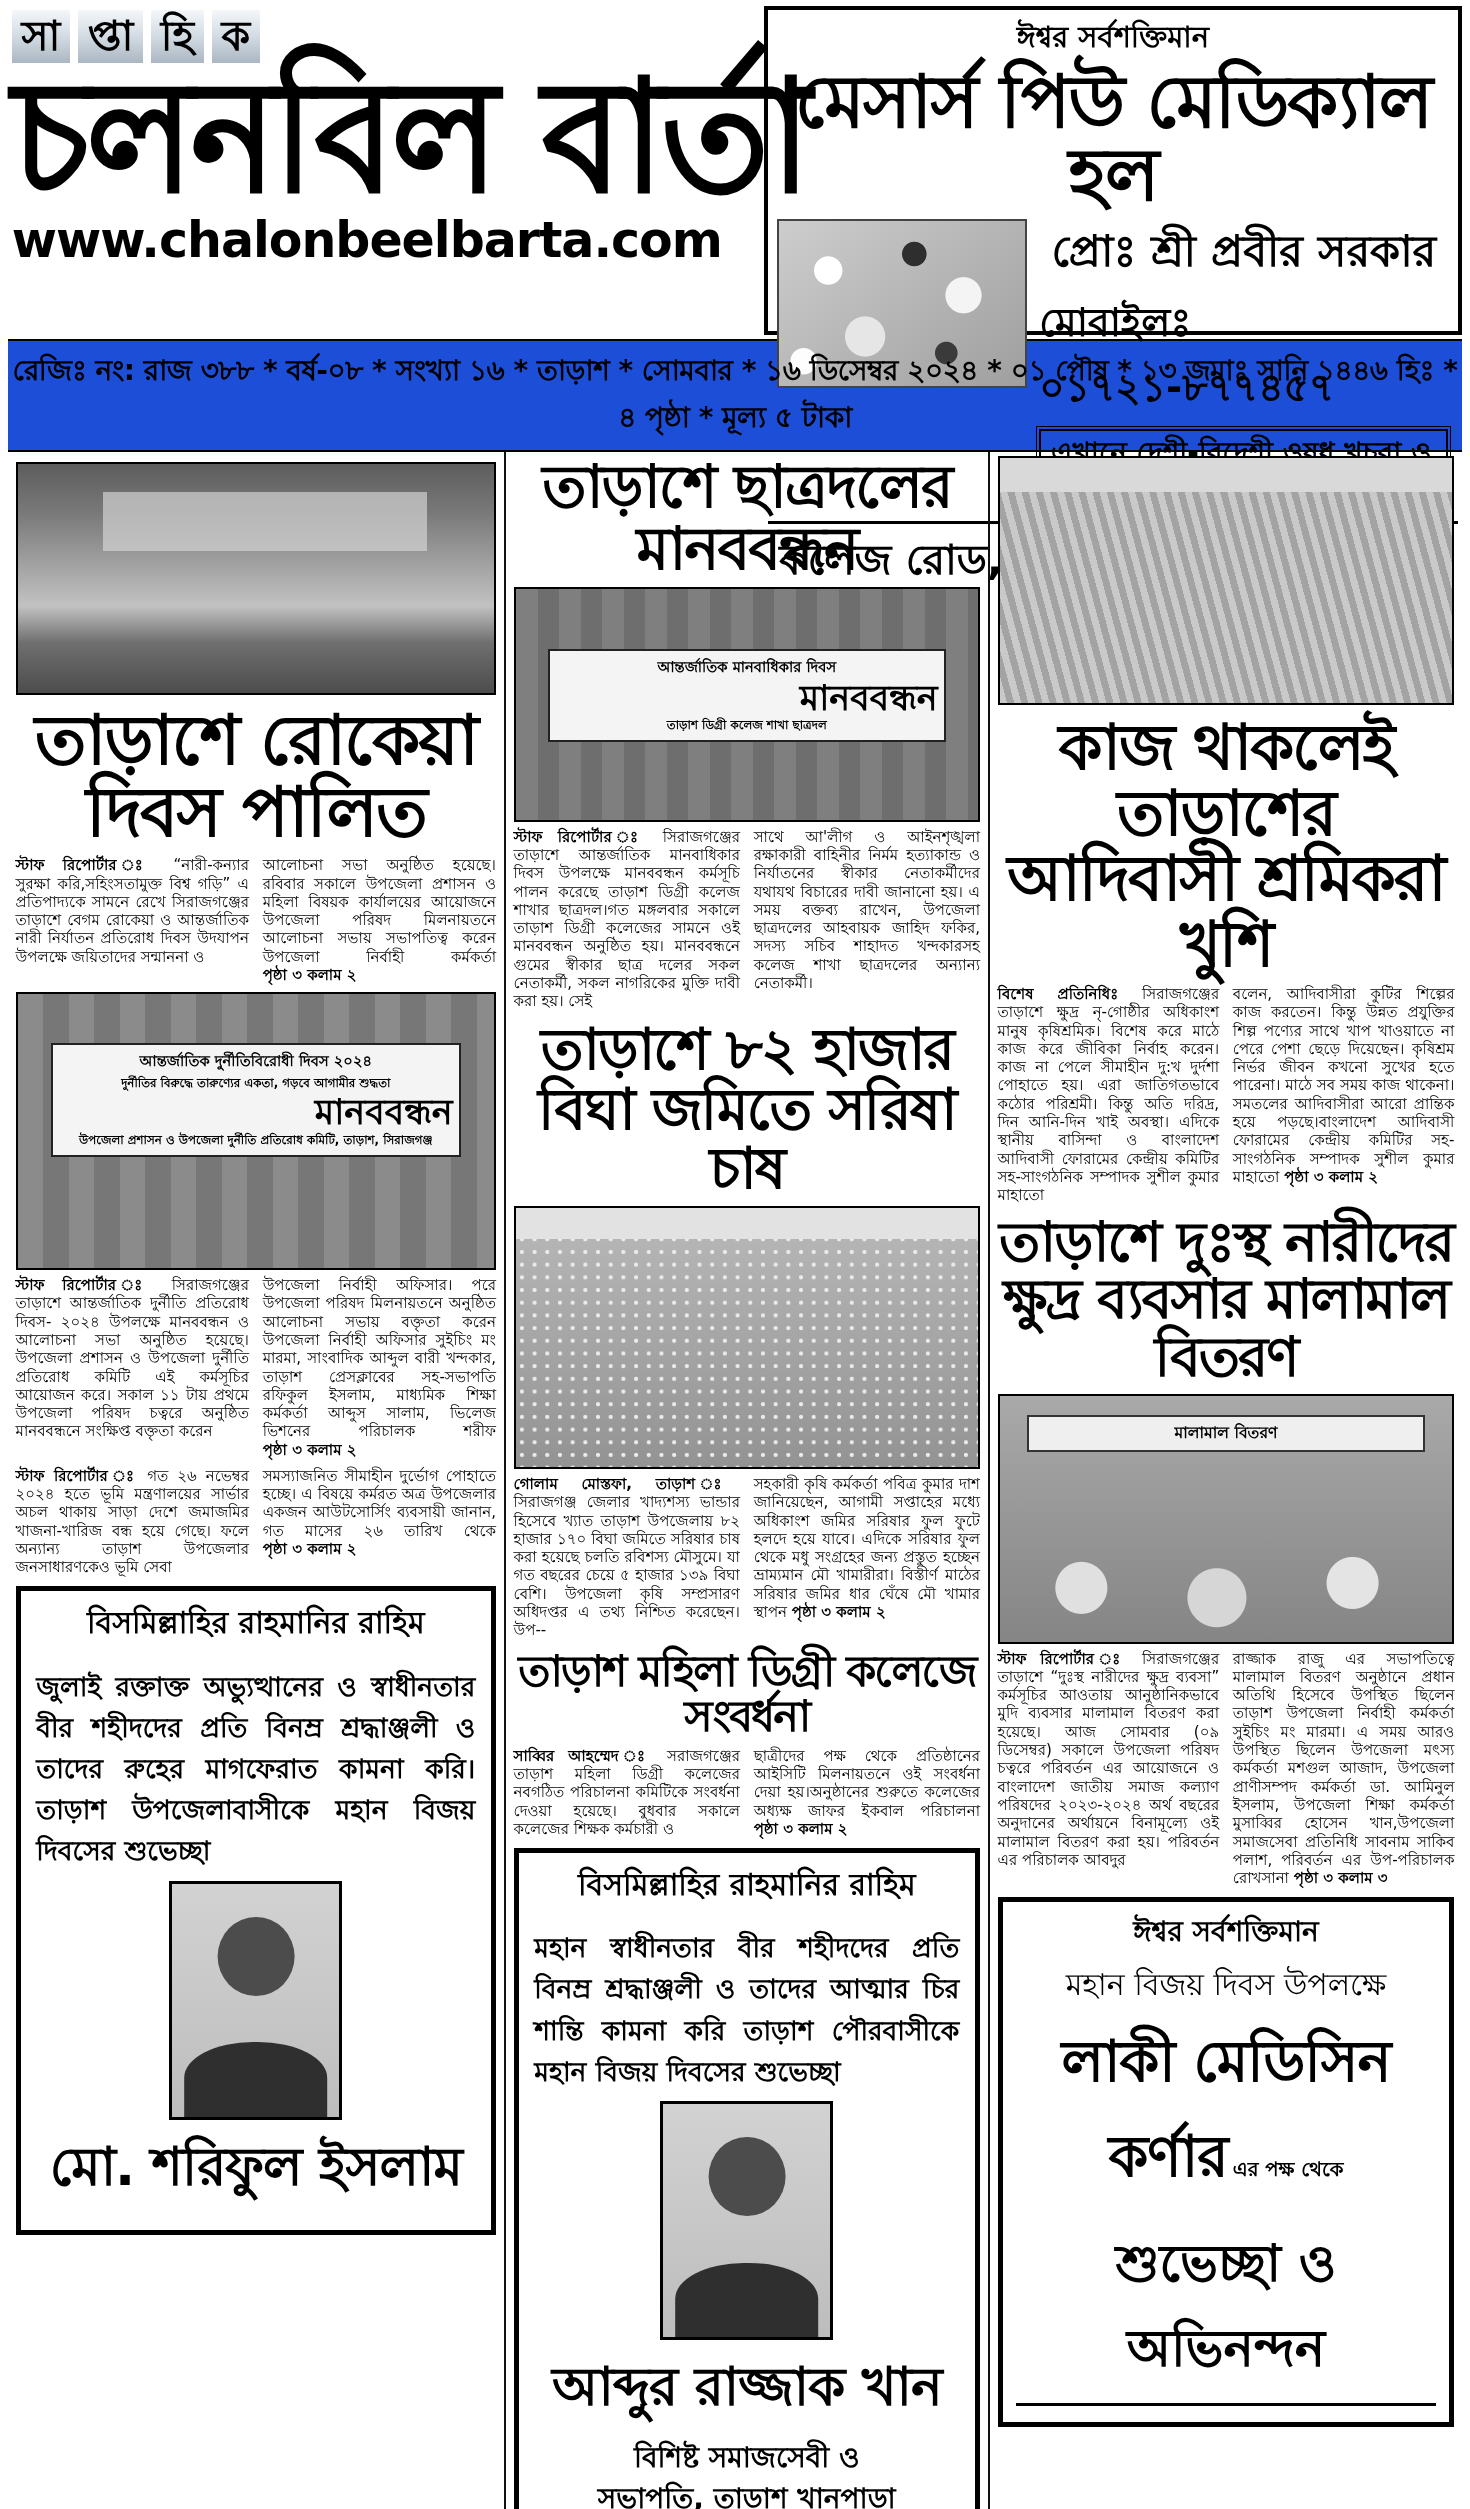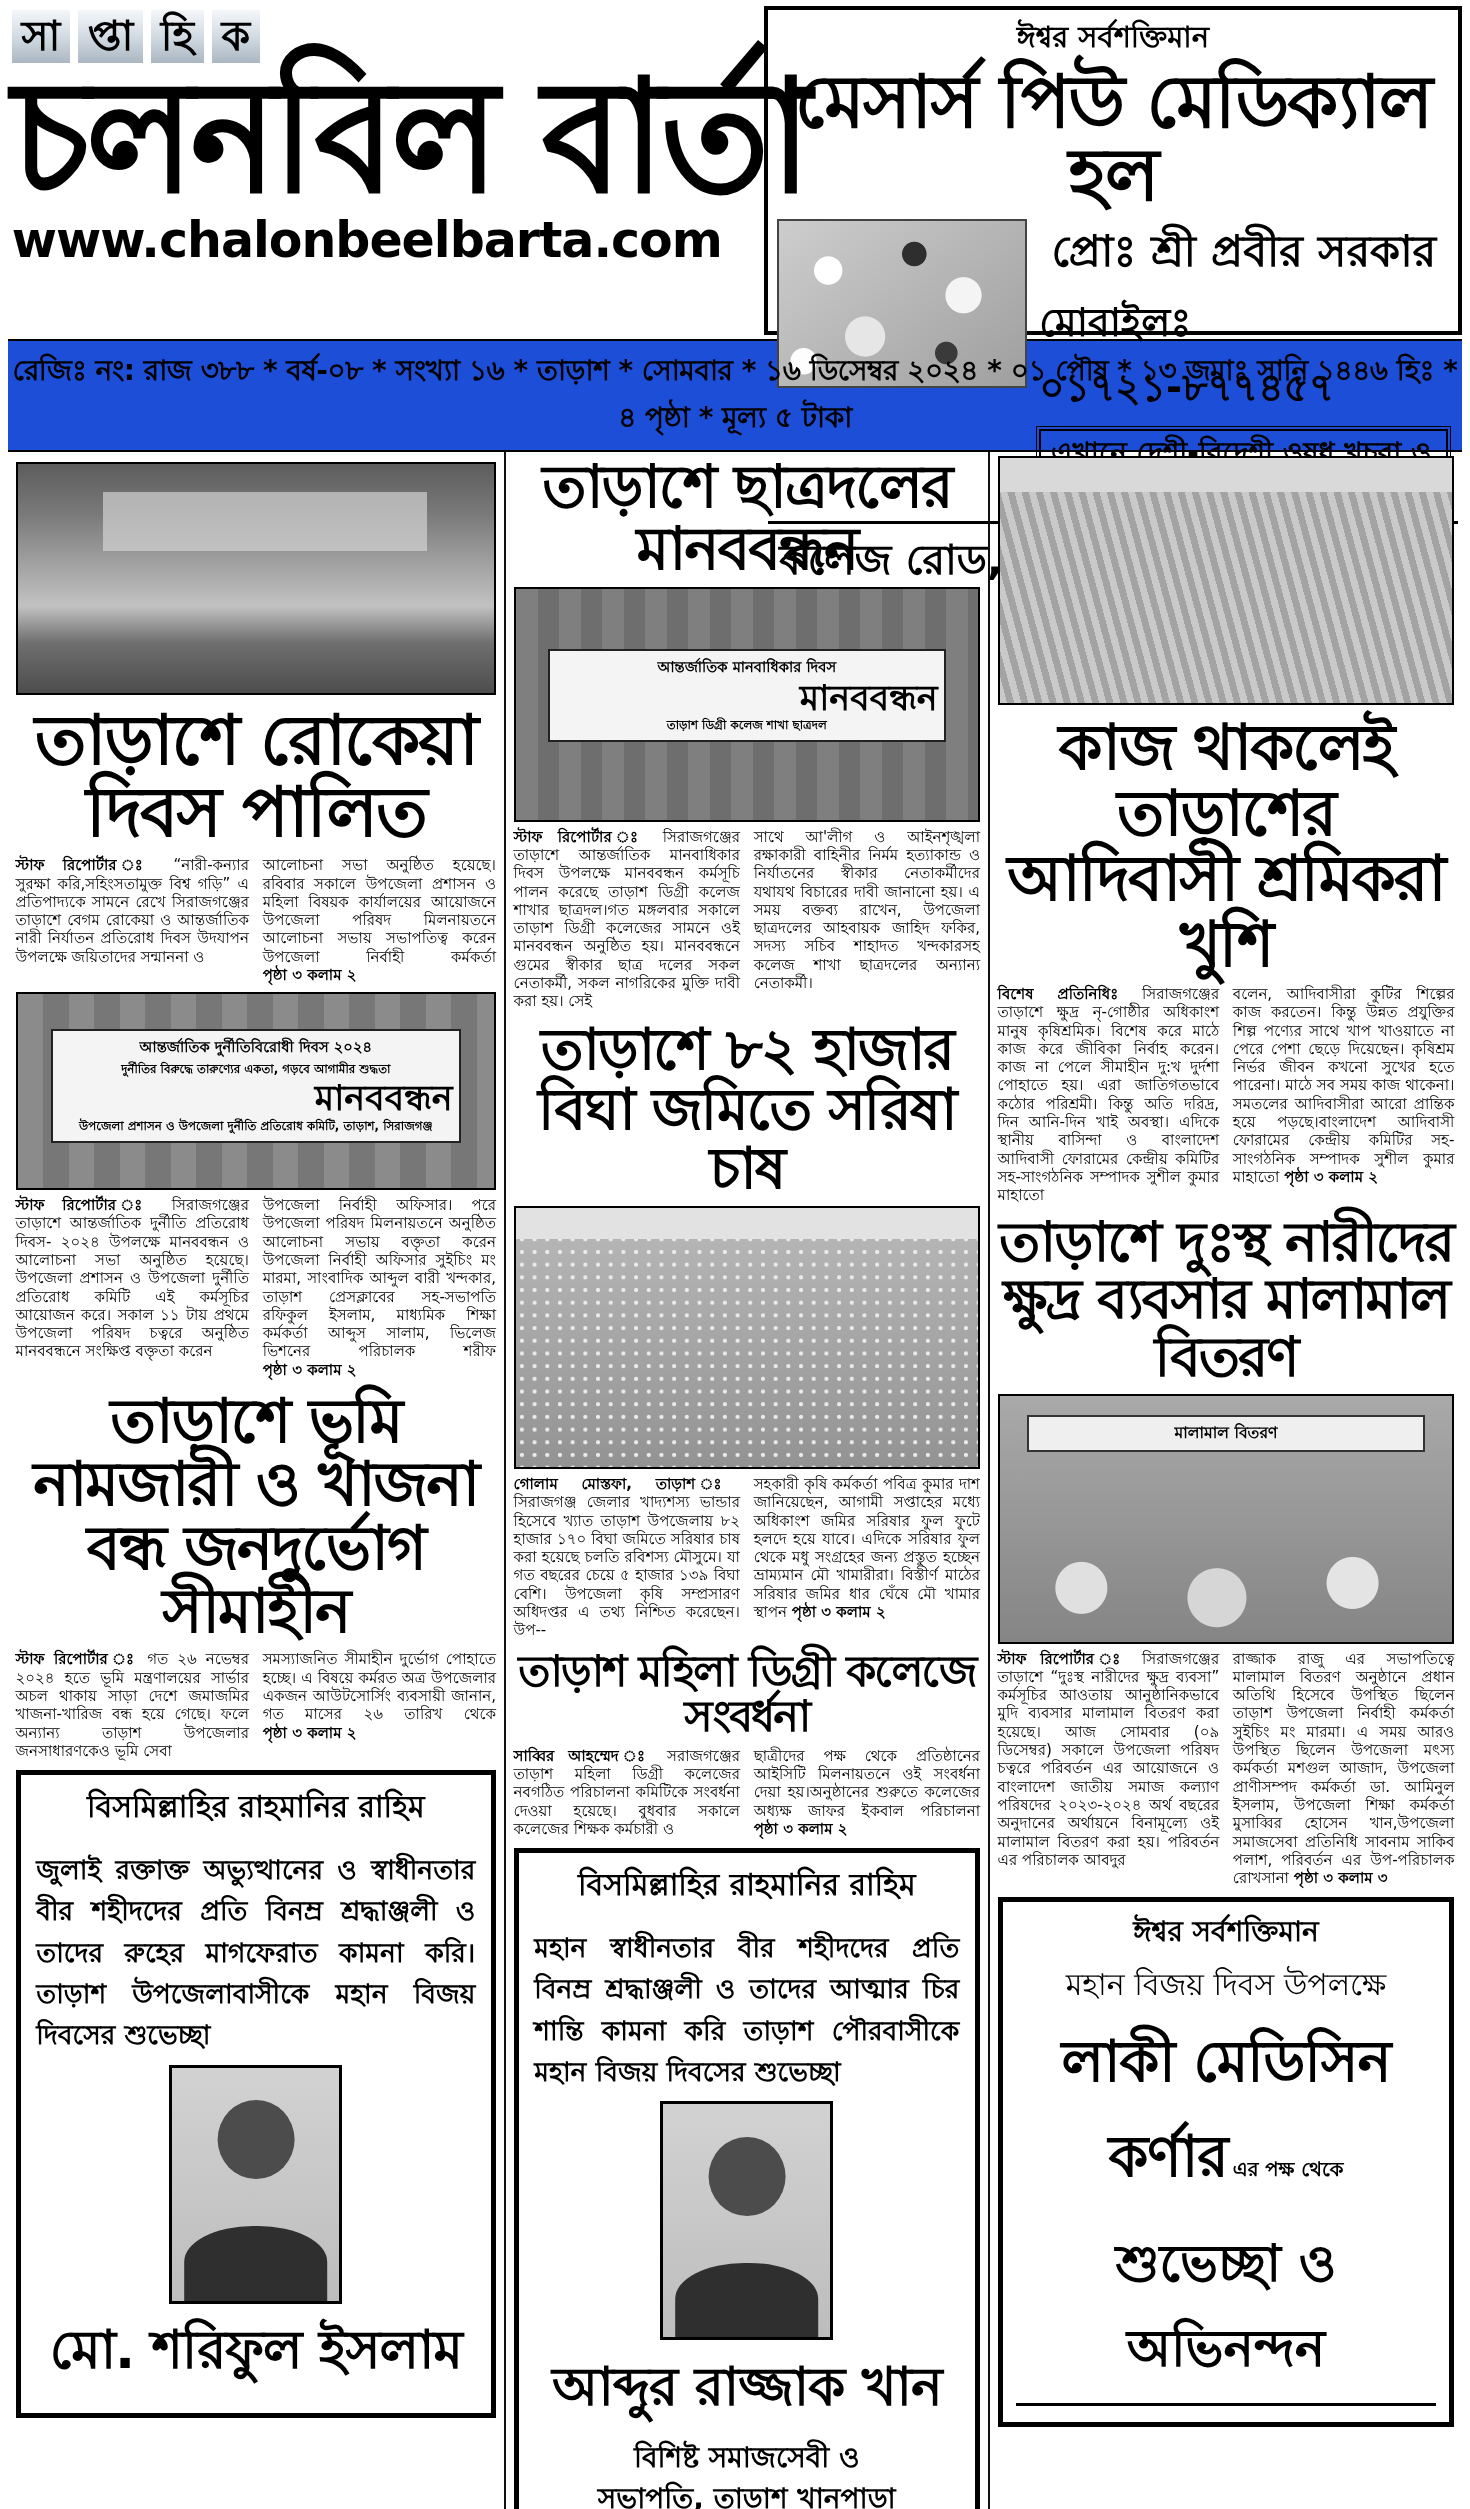--- a/index.html
+++ b/index.html
@@ -63,21 +63,21 @@
 
   
   .photo{border:2.9px solid #000;margin:5.9px 0;position:relative;overflow:hidden;}
   .photo-meeting{height:233px;background:
       linear-gradient(180deg,#5d5d5d 0%,#7a7a7a 22%,#a9a9a9 48%,#c2c2c2 62%,#6f6f6f 78%,#4d4d4d 100%);}
   .photo-meeting::before{content:"";position:absolute;top:12%;left:18%;right:14%;height:26%;
       background:#d8d8d8;opacity:.65;}
   .photo-crowd{height:235px;background:
       repeating-linear-gradient(90deg,#7f7f7f 0 21.6px,#6e6e6e 21.6px 43px),
       linear-gradient(#989898,#6a6a6a);}
-  .photo-bannercrowd{height:198px;background:
+  .photo-bannercrowd{height:278px;background:
       repeating-linear-gradient(90deg,#8b8b8b 0 25.5px,#777 25.5px 51px);}
   .photo-harvest{height:249px;background:
       linear-gradient(180deg,#d9d9d9 0 14%,rgba(0,0,0,0) 14%),
       repeating-linear-gradient(75deg,#c9c9c9 0 6.9px,#a3a3a3 6.9px 13.7px),
       linear-gradient(#b5b5b5,#8d8d8d);}
   .photo-mustard{height:263px;background:
       linear-gradient(180deg,#e2e2e2 0 12%,rgba(0,0,0,0) 12%),
       radial-gradient(circle at 5.9px 5.9px,#ececec 1.6px,transparent 2.5px),
       linear-gradient(#b9b9b9,#939393);background-size:auto,12.7px 12.7px,auto;}
   .photo-dist{height:250px;background:
@@ -171,21 +171,20 @@
       </div>
 
       <article>
         <div class="body2col">
           <p class="colp"><b class="reporter">স্টাফ রিপোর্টার ঃ</b> <span>সিরাজগঞ্জের তাড়াশে আন্তর্জাতিক দুর্নীতি প্রতিরোধ দিবস- ২০২৪ উপলক্ষে মানববন্ধন ও আলোচনা সভা অনুষ্ঠিত হয়েছে। উপজেলা প্রশাসন ও উপজেলা দুর্নীতি প্রতিরোধ কমিটি এই কর্মসূচির আয়োজন করে। সকাল ১১ টায় প্রথমে উপজেলা পরিষদ চত্বরে অনুষ্ঠিত মানববন্ধনে সংক্ষিপ্ত বক্তৃতা করেন</span></p>
           <p class="colp"><span>উপজেলা নির্বাহী অফিসার। পরে উপজেলা পরিষদ মিলনায়তনে অনুষ্ঠিত আলোচনা সভায় বক্তৃতা করেন উপজেলা নির্বাহী অফিসার সুইচিং মং মারমা, সাংবাদিক আব্দুল বারী খন্দকার, তাড়াশ প্রেসক্লাবের সহ-সভাপতি রফিকুল ইসলাম, মাধ্যমিক শিক্ষা কর্মকর্তা আব্দুস সালাম, ভিলেজ ভিশনের পরিচালক শরীফ</span> <b class="jump">পৃষ্ঠা ৩ কলাম ২</b></p>
         </div>
       </article>
 
       <article>
-        <h2 class="headline h62">তাড়াশে ভূমি নামজারী ও খাজনা বন্ধ জনদুর্ভোগ সীমাহীন</h2>
         <div class="body2col">
           <p class="colp"><b class="reporter">স্টাফ রিপোর্টার ঃ</b> <span>গত ২৬ নভেম্বর ২০২৪ হতে ভূমি মন্ত্রণালয়ের সার্ভার অচল থাকায় সাড়া দেশে জমাজমির খাজনা-খারিজ বন্ধ হয়ে গেছে। ফলে অন্যান্য তাড়াশ উপজেলার জনসাধারণকেও ভূমি সেবা</span></p>
           <p class="colp"><span>সমস্যাজনিত সীমাহীন দুর্ভোগ পোহাতে হচ্ছে। এ বিষয়ে কর্মরত অত্র উপজেলার একজন আউটসোর্সিং ব্যবসায়ী জানান, গত মাসের ২৬ তারিখ থেকে</span> <b class="jump">পৃষ্ঠা ৩ কলাম ২</b></p>
         </div>
       </article>
 
       <div class="ad">
         <div class="bismillah">বিসমিল্লাহির রাহমানির রাহিম</div>
         <div class="message">জুলাই রক্তাক্ত অভ্যুত্থানের ও স্বাধীনতার বীর শহীদদের প্রতি বিনম্র শ্রদ্ধাঞ্জলী ও তাদের রুহের মাগফেরাত কামনা করি। তাড়াশ উপজেলাবাসীকে মহান বিজয় দিবসের শুভেচ্ছা</div>
         <div class="portrait"></div>

